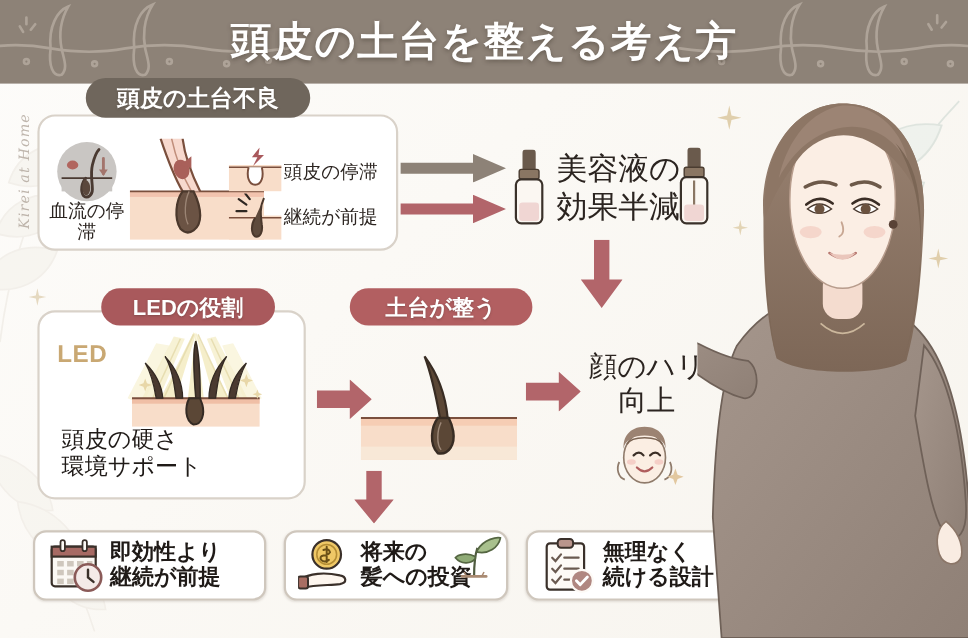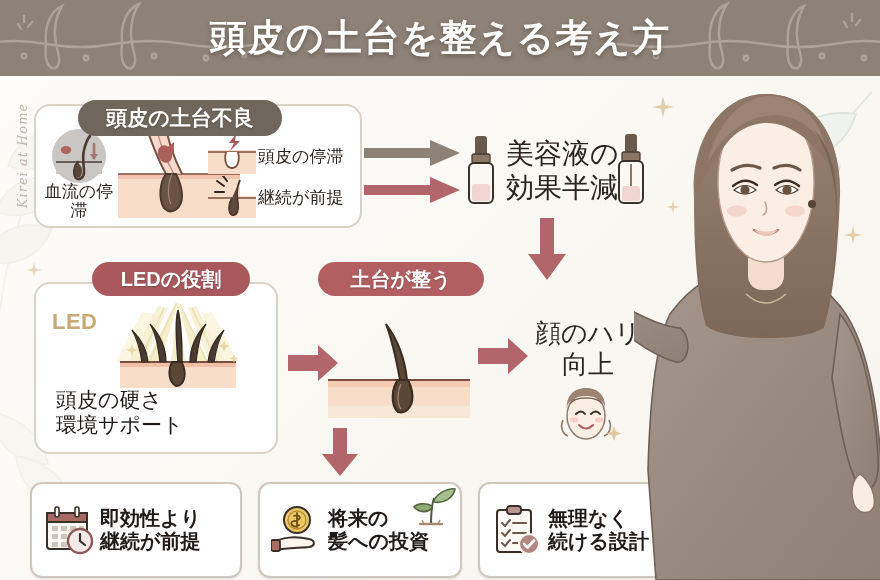--- a/index.html
+++ b/index.html
@@ -83,21 +83,21 @@
     position: absolute;
     display: flex; align-items: center; justify-content: center;
     color: #ffffff;
     font-weight: bold;
     border-radius: 22px;
     white-space: nowrap;
     z-index: 5;
     text-shadow: 0 1px 2px rgba(60,50,42,.35);
   }
   #badge-scalp {
-    left: 78px; top: 100px; width: 204px; height: 36px;
+    left: 78px; top: 71px; width: 204px; height: 36px;
     background: #6f665c; font-size: 21px;
   }
   #badge-led {
     left: 92px; top: 262px; width: 158px; height: 34px;
     background: #a9595c; font-size: 20px;
   }
   #badge-base {
     left: 318px; top: 262px; width: 166px; height: 34px;
     background: #b25f61; font-size: 20px;
   }
@@ -125,21 +125,21 @@
     left: 52px; top: 310px;
     font-size: 22px; font-weight: bold;
     color: #c9a873; letter-spacing: .5px;
   }
 
   
   .arrow { position: absolute; }
 
   
   .card {
-    position: absolute; top: 482px; height: 96px;
+    position: absolute; top: 482px; height: 64px;
     background: #ffffff;
     border: 2px solid #cfc7bd;
     border-radius: 12px;
     display: flex; align-items: center;
     padding-left: 10px;
     box-shadow: 0 1px 2px rgba(120,108,96,.18);
   }
   #card-1 { left: 30px;  width: 212px; }
   #card-2 { left: 258px; width: 204px; }
   #card-3 { left: 478px; width: 196px; }

